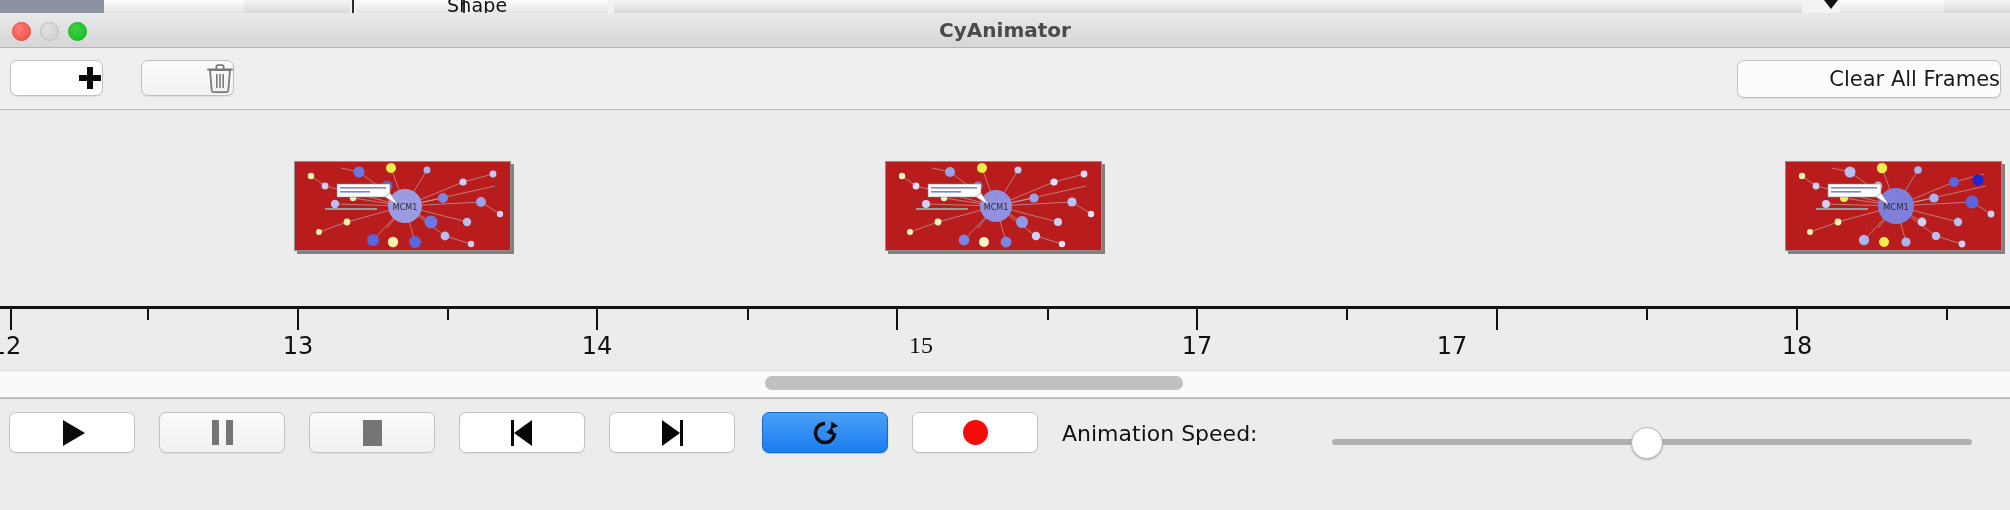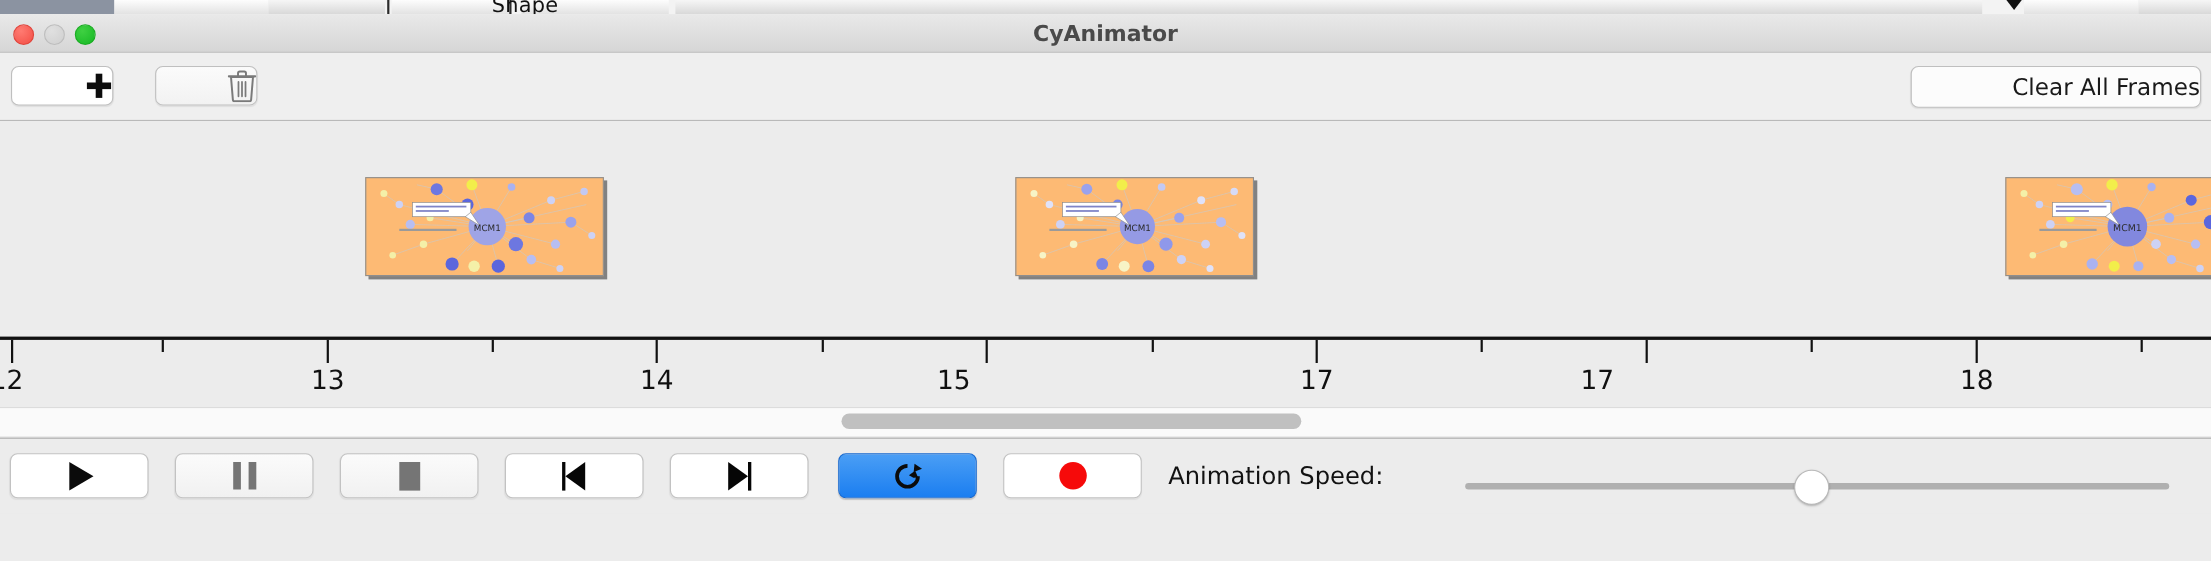--- a/index.html
+++ b/index.html
@@ -57,24 +57,24 @@
   .btn-clear span{font-size:21px;color:#1a1a1a;}
 
   .plus-icon{position:relative;width:24px;height:24px;}
   .plus-icon:before,.plus-icon:after{content:"";position:absolute;background:#0c0c0c;}
   .plus-icon:before{left:9px;top:1px;width:6px;height:22px;}
   .plus-icon:after{left:1px;top:9px;width:22px;height:6px;}
 
   
   .track{position:relative;height:260px;background:#ececec;overflow:hidden;}
 
-  .thumb{position:absolute;width:215px;height:88px;background:#fdba74;
+  .thumb{position:absolute;width:215px;height:88px;background:#b91c1c;
     border:1px solid #8e8e8e;
     box-shadow:3px 3px 0 0 rgba(110,110,110,.85);
-    overflow:hidden;margin-left:38px;}
+    overflow:hidden;}
   .thumb .net{position:absolute;inset:0;}
 
   
   .ruler{position:absolute;left:0;right:0;top:196px;height:3px;background:#111;}
   .tick{position:absolute;top:199px;width:2px;background:#111;}
   .tick.major{height:21px;}
   .tick.minor{height:11px;}
   .ticklabel{position:absolute;top:222px;font-size:24px;color:#101010;transform:translateX(-50%);white-space:nowrap;}
   .axis-title{position:absolute;top:258px;left:0;right:0;text-align:center;font-size:23px;color:#101010;}
 
@@ -307,21 +307,21 @@
       <div class="tick minor" style="left:447px;"></div>
       <div class="tick minor" style="left:747px;"></div>
       <div class="tick minor" style="left:1047px;"></div>
       <div class="tick minor" style="left:1346px;"></div>
       <div class="tick minor" style="left:1646px;"></div>
       <div class="tick minor" style="left:1946px;"></div>
 
       <div class="ticklabel" style="left:6px;">12</div>
       <div class="ticklabel" style="left:298px;">13</div>
       <div class="ticklabel" style="left:597px;">14</div>
-      <div class="ticklabel" style="left:867px;">15</div>
+      <div class="ticklabel" style="left:921px;font-family:Liberation Serif, serif;">15</div>
       <div class="ticklabel" style="left:1197px;">17</div>
       <div class="ticklabel" style="left:1452px;">17</div>
       <div class="ticklabel" style="left:1797px;">18</div>
 
       <div class="axis-title">Seconds</div>
     </div>
 
     <div class="scroll-wrap">
       <div class="scroll-thumb" style="left:765px;width:418px;"></div>
     </div>

